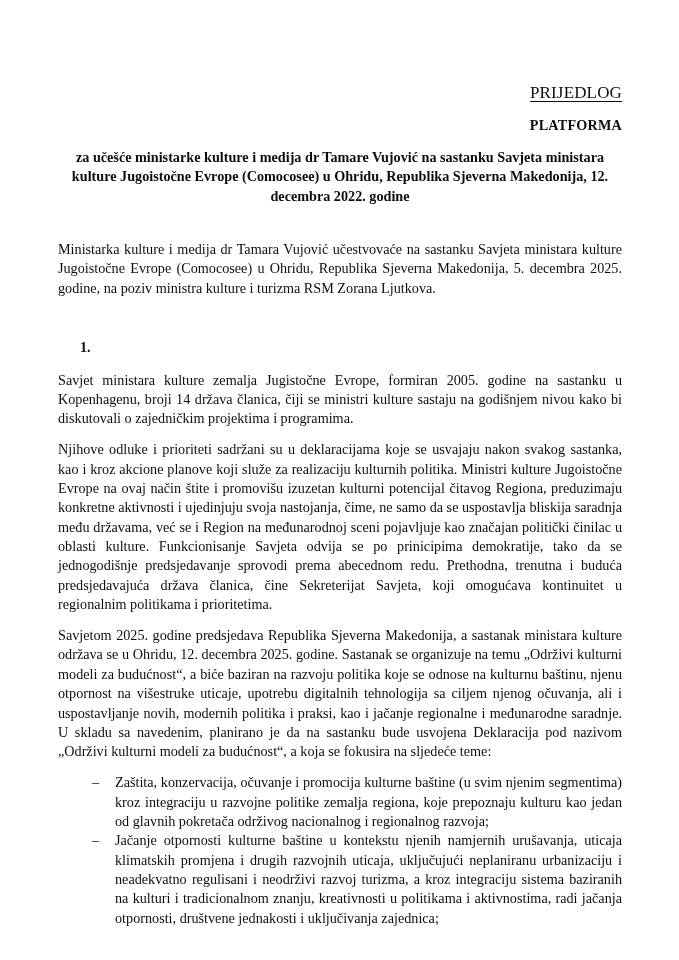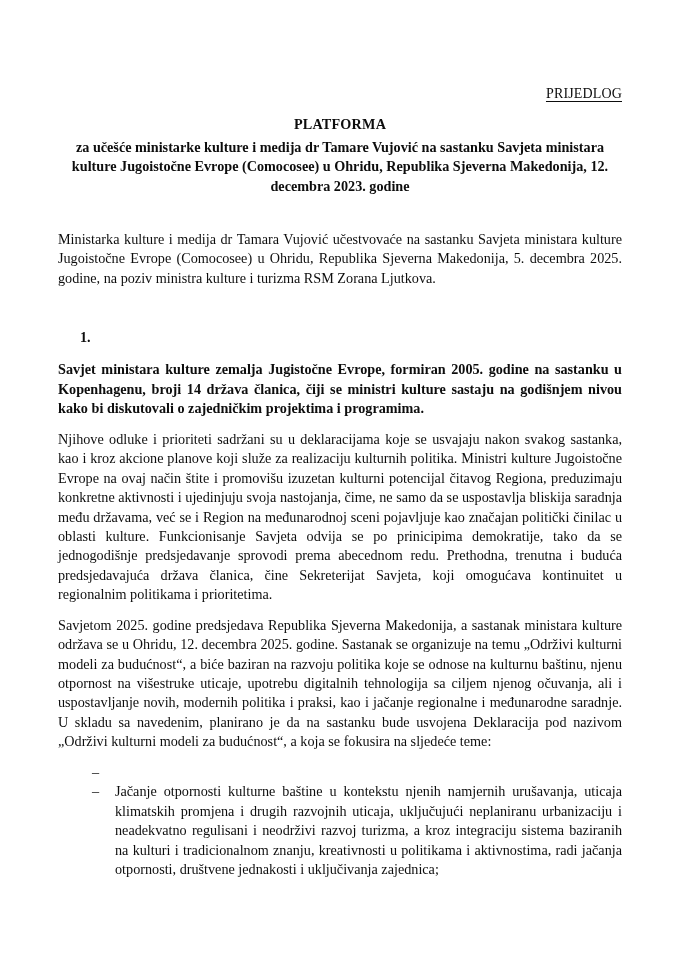--- a/index.html
+++ b/index.html
@@ -34,39 +34,40 @@
   }
 
   
   .doc-label-row {
     margin-top: 84px;
     text-align: right;
     line-height: 1.1;
   }
   .doc-label {
     display: inline-block;
-    font-size: 14px;
+    font-size: 17px;
     letter-spacing: 0.15px;
     text-decoration: underline;
     text-underline-offset: 2.5px;
     text-decoration-thickness: 1px;
   }
 
   
   .title-block {
     margin-top: 13px;
     text-align: center;
     font-weight: bold;
     font-size: 14.2px;
     line-height: 1.36;
   }
   .title-main {
     display: block;
-    margin-bottom: 4px;
+    margin-bottom: 13px;
     letter-spacing: 0.2px;
+    text-align: right;
   }
   .title-sub {
     display: block;
     padding: 0 1px;
   }
 
   
   .para {
     margin: 0 0 11.5px 0;
     font-size: 14.2px;
@@ -91,21 +92,21 @@
     line-height: 1.3;
   }
   .section-num {
     width: 32px;
     flex: 0 0 32px;
   }
   .section-title {
     letter-spacing: 0.2px;
   }
 
-  .block-after-heading { margin-top: 4px; font-weight: bold; }
+  .block-after-heading { margin-top: 4px; }
 
   
   .dash-list {
     margin: 0;
     padding: 0;
     list-style: none;
   }
   .dash-item {
     display: flex;
     align-items: flex-start;
@@ -131,38 +132,39 @@
 
 <div class="page">
   <div class="content">
 
     <div class="doc-label-row">
       <span class="doc-label">PRIJEDLOG</span>
     </div>
 
     <div class="title-block">
       <span class="title-main">PLATFORMA</span>
-      <span class="title-sub">za učešće ministarke kulture i medija dr Tamare Vujović na sastanku Savjeta ministara kulture Jugoistočne Evrope (Comocosee) u Ohridu, Republika Sjeverna Makedonija, 12. decembra 2023. godine</span>
+      <span class="title-sub">za učešće ministarke kulture i medija dr Tamare Vujović na sastanku Savjeta ministara kulture Jugoistočne Evrope (Comocosee) u Ohridu, Republika Sjeverna Makedonija, 12. decembra 2022. godine</span>
     </div>
 
     <p class="para intro-para">Ministarka kulture i medija dr Tamara Vujović učestvovaće na sastanku Savjeta ministara kulture Jugoistočne Evrope (Comocosee) u Ohridu, Republika Sjeverna Makedonija, 5. decembra 2025. godine, na poziv ministra kulture i turizma RSM Zorana Ljutkova.</p>
 
     <div class="section-heading">
       <span class="section-num">1.</span>
     </div>
 
     <p class="para block-after-heading">Savjet ministara kulture zemalja Jugistočne Evrope, formiran 2005. godine na sastanku u Kopenhagenu, broji 14 država članica, čiji se ministri kulture sastaju na godišnjem nivou kako bi diskutovali o zajedničkim projektima i programima.</p>
 
     <p class="para">Njihove odluke i prioriteti sadržani su u deklaracijama koje se usvajaju nakon svakog sastanka, kao i kroz akcione planove koji služe za realizaciju kulturnih politika. Ministri kulture Jugoistočne Evrope na ovaj način štite i promovišu izuzetan kulturni potencijal čitavog Regiona, preduzimaju konkretne aktivnosti i ujedinjuju svoja nastojanja, čime, ne samo da se uspostavlja bliskija saradnja među državama, već se i Region na međunarodnoj sceni pojavljuje kao značajan politički činilac u oblasti kulture. Funkcionisanje Savjeta odvija se po prinicipima demokratije, tako da se jednogodišnje predsjedavanje sprovodi prema abecednom redu. Prethodna, trenutna i buduća predsjedavajuća država članica, čine Sekreterijat Savjeta, koji omogućava kontinuitet u regionalnim politikama i prioritetima.</p>
 
     <p class="para">Savjetom  2025. godine predsjedava Republika Sjeverna Makedonija, a sastanak ministara kulture održava se u Ohridu, 12. decembra 2025. godine. Sastanak se organizuje na temu „Održivi kulturni modeli za budućnost“, a biće baziran na razvoju politika koje se odnose na kulturnu baštinu, njenu otpornost na višestruke uticaje, upotrebu digitalnih tehnologija sa ciljem njenog očuvanja, ali i uspostavljanje novih, modernih politika i praksi, kao i jačanje regionalne i međunarodne saradnje. U skladu sa navedenim, planirano je da na sastanku bude usvojena Deklaracija pod nazivom „Održivi kulturni modeli za budućnost“, a koja se fokusira na sljedeće teme:</p>
 
     <ul class="dash-list">
       <li class="dash-item">
         <span class="dash-marker">–</span>
+        <span class="dash-text">Zaštita, konzervacija, očuvanje i promocija kulturne baštine (u svim njenim segmentima) kroz integraciju u razvojne politike zemalja regiona, koje prepoznaju kulturu kao jedan od glavnih pokretača održivog nacionalnog i regionalnog razvoja;</span>
       </li>
       <li class="dash-item">
         <span class="dash-marker">–</span>
         <span class="dash-text">Jačanje otpornosti kulturne baštine u kontekstu njenih namjernih urušavanja, uticaja klimatskih promjena i drugih razvojnih uticaja, uključujući neplaniranu urbanizaciju i neadekvatno regulisani i neodrživi razvoj turizma, a kroz integraciju sistema baziranih na kulturi i tradicionalnom znanju, kreativnosti u politikama i aktivnostima, radi jačanja otpornosti, društvene jednakosti i uključivanja zajednica;</span>
       </li>
     </ul>
 
   </div>
 </div>
 

